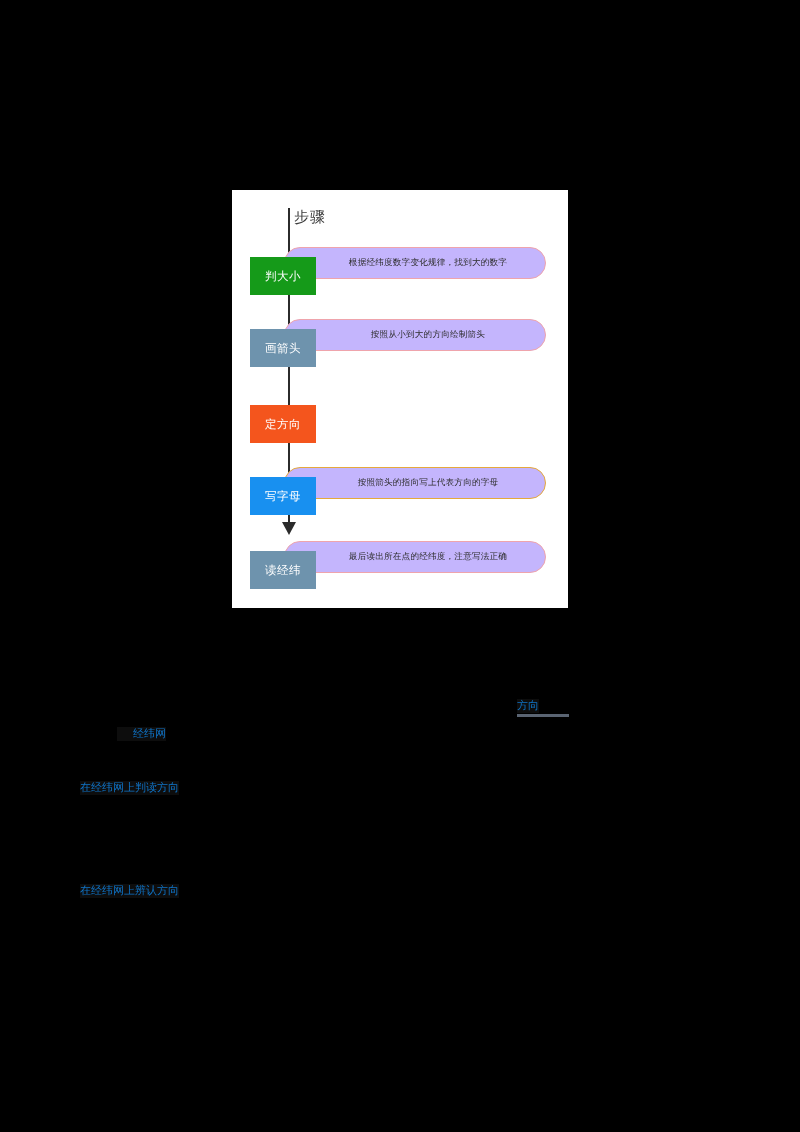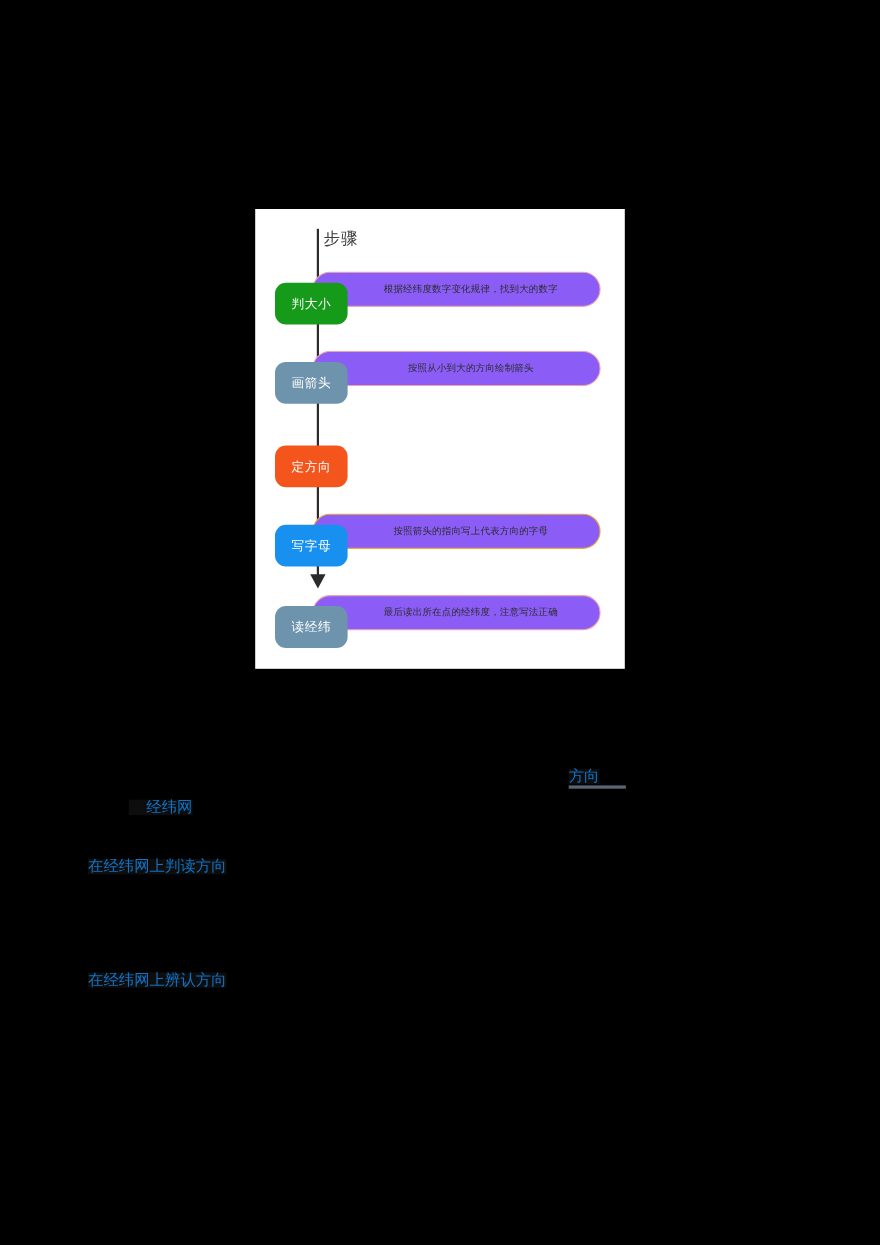--- a/index.html
+++ b/index.html
@@ -72,61 +72,61 @@
   .step-row.r1 { top: 126px; }
   .step-row.r2 { top: 202px; }
   .step-row.r3 { top: 274px; }
   .step-row.r4 { top: 348px; }
 
   .step-pill {
     position: absolute;
     left: 18px;
     width: 66px;
     height: 38px;
-    border-radius: 10px;
+    border-radius: 0;
     display: flex;
     align-items: center;
     justify-content: center;
     color: #ffffff;
     font-size: 11.5px;
     letter-spacing: 0.5px;
     z-index: 3;
     box-sizing: border-box;
     margin-top: 26px;
   }
 
   .step-desc {
     position: absolute;
     left: 52px;
     width: 262px;
     height: 32px;
     border-radius: 16px;
     border: 1.4px solid #efa4ac;
-    background: #8b5cf6;
+    background: #c4b5fd;
     display: flex;
     align-items: center;
     justify-content: center;
     box-sizing: border-box;
     z-index: 1;
   }
   .step-desc.amber { border-color: #e5a93c; }
 
   .step-desc span {
     font-size: 8.6px;
     color: #2d2d2d;
     letter-spacing: 0.2px;
     white-space: nowrap;
     padding-left: 26px;
   }
 
   
   .blue-frag {
     position: absolute;
     color: #0f74c8;
-    font-size: 14px;
+    font-size: 11px;
     line-height: 14px;
     white-space: nowrap;
     font-family: "DejaVu Sans", "Liberation Sans", sans-serif;
     background: #0d0d0d;
     letter-spacing: 0px;
   }
   .frag-a { left: 117px; top: 727px; padding-left: 16px; }
   .frag-b { left: 80px;  top: 781px; }
   .frag-c { left: 80px;  top: 884px; }
   .frag-d { left: 517px; top: 699px; }

